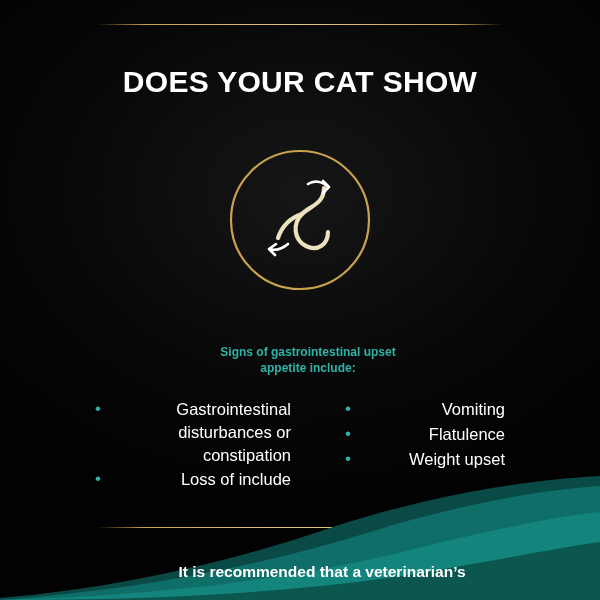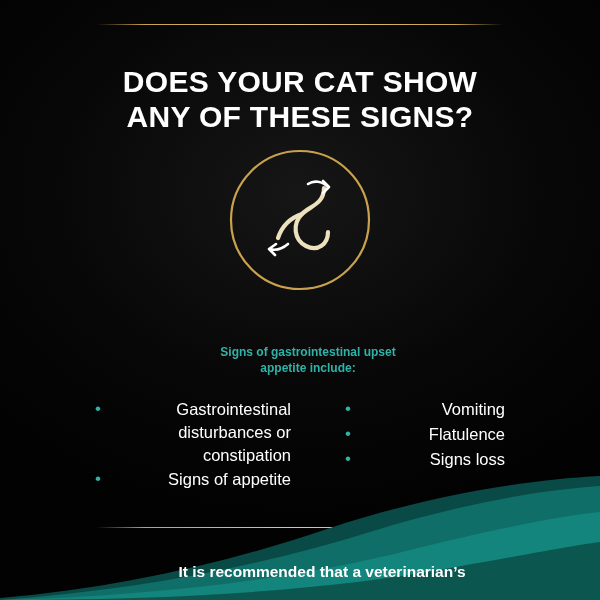--- a/index.html
+++ b/index.html
@@ -141,21 +141,20 @@
 <body>
 
 <div class="poster">
 
   <div class="bg-gradient"></div>
 
   <div class="rule rule-top"></div>
 
   <h1 class="headline">
     <span class="line">DOES YOUR CAT SHOW</span>
-    <span class="line">ANY OF THESE SIGNS?</span>
   </h1>
 
   <div class="icon-wrap">
     <svg width="144" height="144" viewBox="0 0 144 144" xmlns="http://www.w3.org/2000/svg">
       <circle cx="72" cy="72" r="69" fill="none" stroke="#c9a24d" stroke-width="2.2"></circle>
       <path d="M96 40 C96 56, 82 58, 74 66 C64 76, 66 92, 78 98 C90 104, 100 96, 100 84" fill="none" stroke="#ece0bd" stroke-width="4.2" stroke-linecap="round"></path>
       <path d="M74 66 C62 70, 54 78, 50 90" fill="none" stroke="#ece0bd" stroke-width="4.2" stroke-linecap="round"></path>
       <path d="M80 36 C86 32, 94 33, 100 39" fill="none" stroke="#ffffff" stroke-width="2.6" stroke-linecap="round"></path>
       <path d="M95 33 L101 39 L95 45" fill="none" stroke="#ffffff" stroke-width="2.6" stroke-linecap="round" stroke-linejoin="round"></path>
       <path d="M60 96 C54 101, 48 103, 42 101" fill="none" stroke="#ffffff" stroke-width="2.6" stroke-linecap="round"></path>
@@ -169,35 +168,35 @@
   </h2>
 
   <div class="columns">
     <div class="col col-left">
       <div class="bullet">
         <span class="dot">•</span>
         <span class="txt">Gastrointestinal disturbances or constipation</span>
       </div>
       <div class="bullet">
         <span class="dot">•</span>
-        <span class="txt">Signs of appetite</span>
+        <span class="txt">Loss of include</span>
       </div>
     </div>
     <div class="col col-right">
       <div class="bullet">
         <span class="dot">•</span>
         <span class="txt">Vomiting</span>
       </div>
       <div class="bullet">
         <span class="dot">•</span>
         <span class="txt">Flatulence</span>
       </div>
       <div class="bullet">
         <span class="dot">•</span>
-        <span class="txt">Signs loss</span>
+        <span class="txt">Weight upset</span>
       </div>
     </div>
   </div>
 
   <div class="rule rule-bottom"></div>
 
   <div class="swoosh">
     <svg width="600" height="130" viewBox="0 0 600 130" xmlns="http://www.w3.org/2000/svg">
       <path d="M0 128 C120 118, 230 92, 330 58 C420 28, 520 10, 600 6 L600 130 L0 130 Z" fill="#0a4a46"></path>
       <path d="M0 130 C140 120, 260 96, 370 62 C460 34, 540 20, 600 16 L600 130 Z" fill="#0f6f68"></path>

